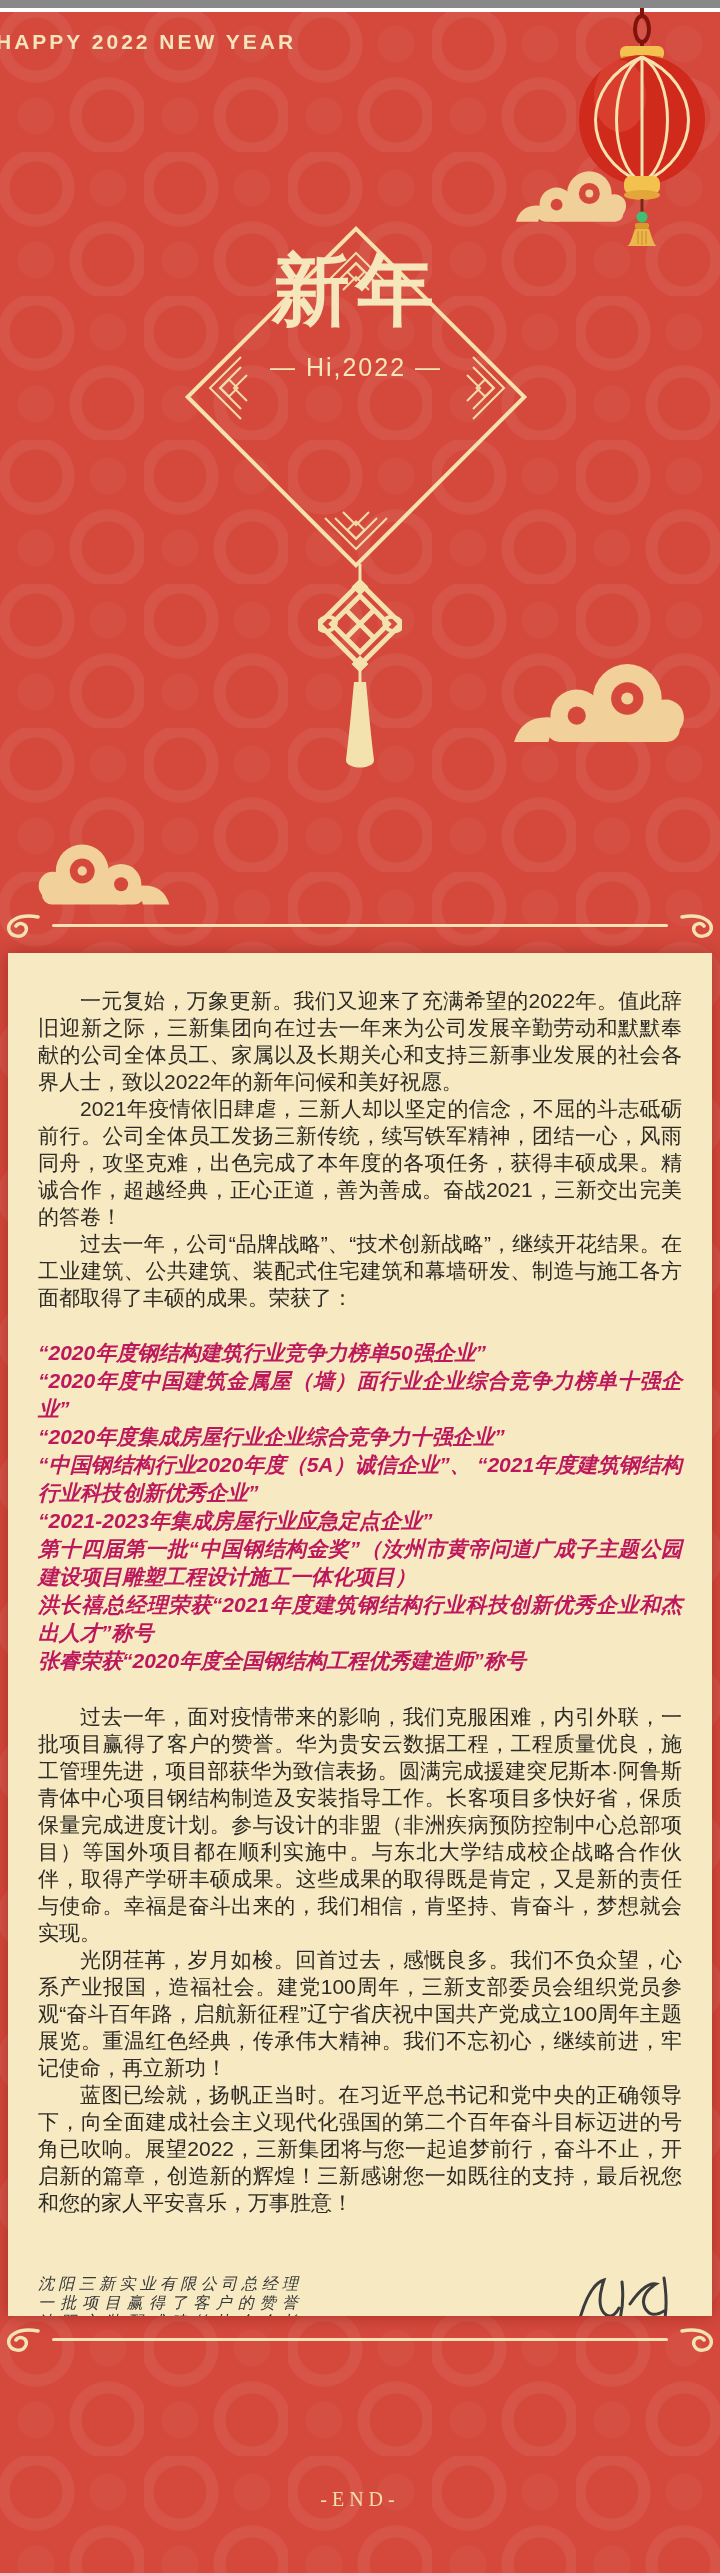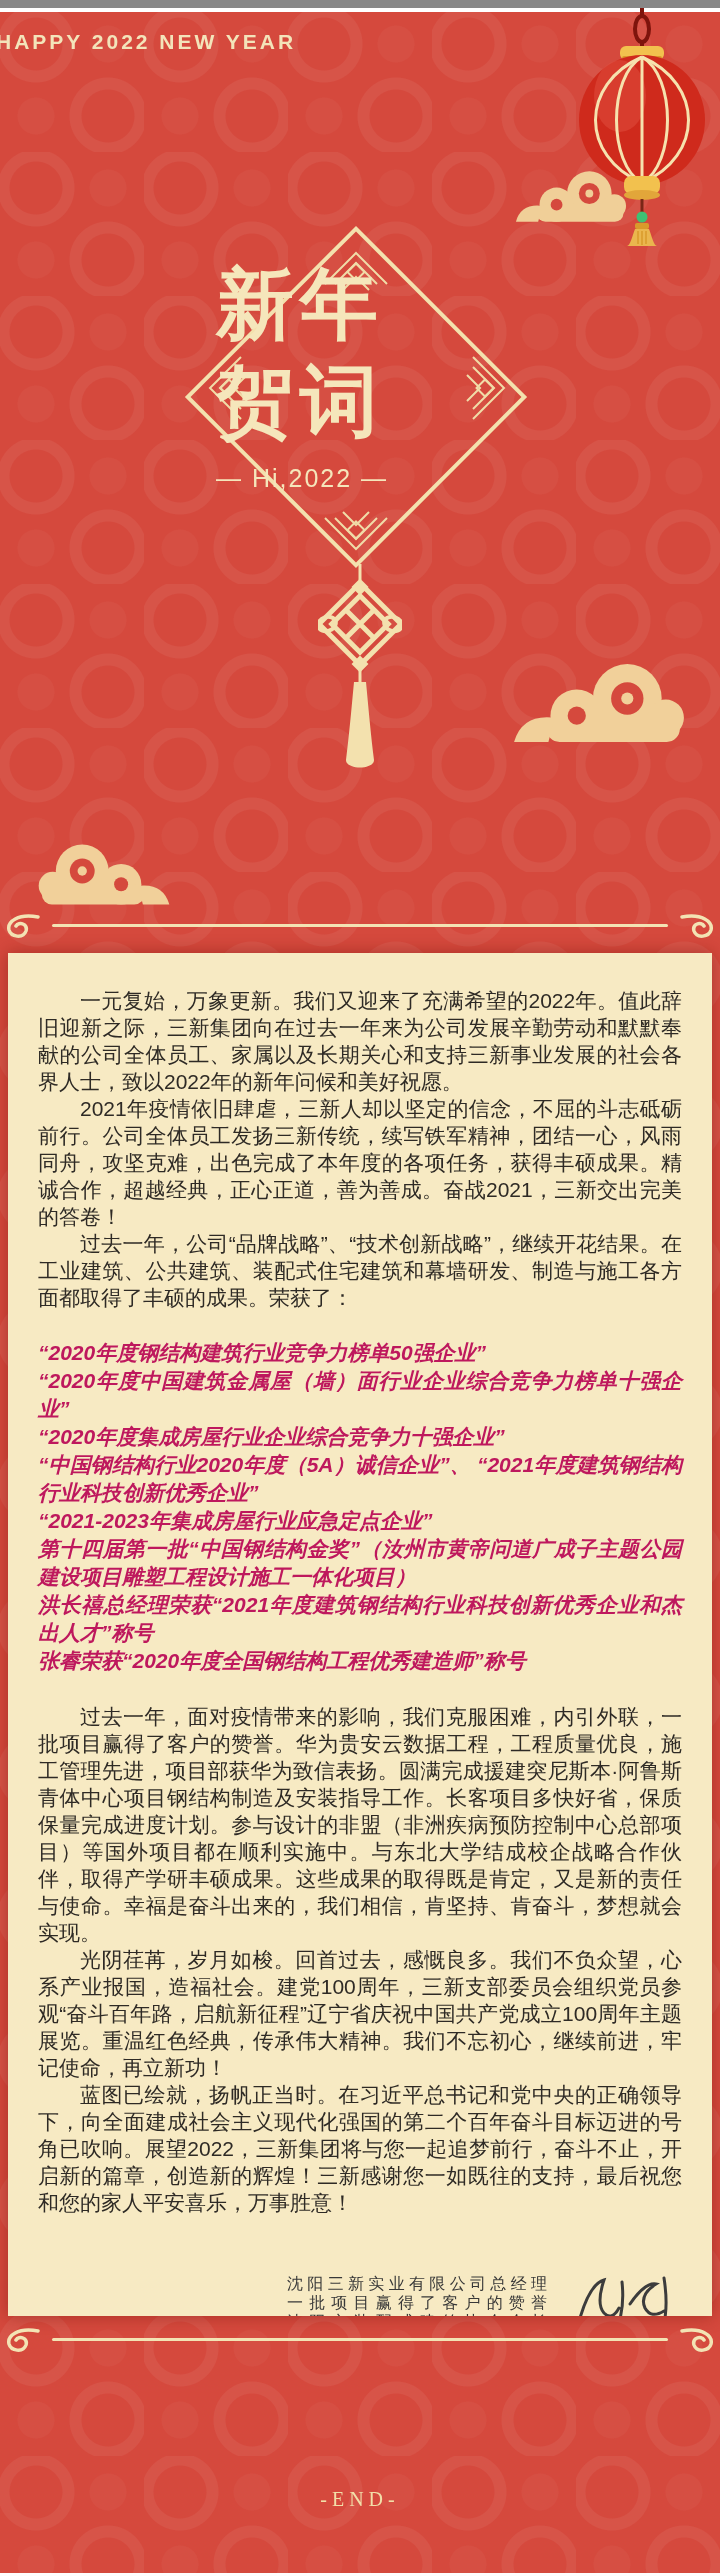--- a/index.html
+++ b/index.html
@@ -25,21 +25,21 @@
   .lantern{position:absolute;left:566px;top:0px;width:152px;height:238px;}
   .cloud-topright{position:absolute;left:512px;top:156px;width:118px;height:66px;}
   .cloud-right{position:absolute;left:508px;top:645px;width:182px;height:126px;}
   .cloud-left{position:absolute;left:34px;top:828px;width:140px;height:92px;transform:scaleX(-1);}
 
   .diamond{
     position:absolute;left:235px;top:268px;width:242px;height:242px;
     border:4px solid #f3e1ae;transform:rotate(45deg);box-sizing:border-box;
   }
   .badge-text{
-    position:absolute;left:216px;top:248px;width:280px;color:#f5e6bb;
+    position:absolute;left:216px;top:234px;width:280px;text-align:center;color:#f5e6bb;
   }
   .badge-line{font-size:78px;line-height:97px;font-weight:bold;letter-spacing:6px;font-family:"Liberation Serif",serif;}
   .badge-sub{margin-top:14px;font-size:25px;letter-spacing:2px;color:#f5e6bb;font-family:"Liberation Sans",sans-serif;}
   .fret{position:absolute;width:70px;height:56px;}
   .fret svg{width:100%;height:100%;}
   .fret-top{left:321px;top:234px;}
   .fret-right{left:452px;top:352px;transform:rotate(90deg);}
   .fret-bottom{left:321px;top:496px;transform:rotate(180deg);}
   .fret-left{left:192px;top:352px;transform:rotate(270deg);}
 
@@ -57,21 +57,21 @@
     position:absolute;left:8px;top:945px;width:704px;height:1363px;box-sizing:border-box;
     background:#f7eac3;box-shadow:0 0 16px rgba(110,18,8,0.45);
     padding:34px 30px 8px;overflow:hidden;
     color:#2e2a25;font-size:21px;line-height:27px;text-align:justify;
     font-family:"Liberation Sans",sans-serif;
   }
   .para{margin:0;text-indent:2em;}
   .awards{margin:28px 0;color:#be185d;font-weight:bold;font-style:italic;line-height:28px;}
   .award-item{text-indent:0;}
 
-  .sig-row{display:flex;justify-content:flex-end;align-items:flex-start;gap:21px;margin-top:58px;}
+  .sig-row{display:flex;justify-content:space-between;align-items:flex-start;gap:21px;margin-top:58px;font-style:italic;}
   .sig-titles{
     width:262px;font-family:"Liberation Serif",serif;font-size:16px;line-height:19px;
     color:#383838;letter-spacing:2px;text-align:justify;
   }
   .sig-titles div{text-align-last:justify;}
   .handwriting{width:112px;height:86px;margin-top:-8px;}
 
   .end-label{
     position:absolute;left:0;top:2480px;width:720px;text-align:center;
     color:#f2dfa9;font-size:20px;letter-spacing:5px;font-family:Liberation Serif, serif;
@@ -161,21 +161,20 @@
       <path d="M4 42 L35 11 L66 42"></path>
           <path d="M14 42 L35 21 L56 42"></path>
       <rect x="29" y="24" width="12" height="12" transform="rotate(45 35 30)"></rect>
       <path d="M22 48 L35 35 L48 48"></path>
         </g>
     </svg>
   </div>
 
   <div class="badge-text">
     <div class="badge-line">新年</div>
-    <div class="badge-line">贺词</div>
     <div class="badge-sub">— Hi,2022 —</div>
   </div>
 
   <div class="knot">
     <svg viewBox="0 0 84 215" xmlns="http://www.w3.org/2000/svg">
       <path d="M42 0 v16" stroke="#f3e1ae" stroke-width="3" fill="none"></path>
       <rect x="36" y="17" width="12" height="12" transform="rotate(45 42 23)" fill="#f3e1ae"></rect>
       <rect x="22" y="40" width="40" height="40" transform="rotate(45 42 60)" fill="none" stroke="#f3e1ae" stroke-width="5"></rect>
       <rect x="13" y="31" width="58" height="58" transform="rotate(45 42 60)" fill="none" stroke="#f3e1ae" stroke-width="5"></rect>
       <path d="M29 47 L55 73 M55 47 L29 73" stroke="#f3e1ae" stroke-width="5" stroke-linecap="round"></path>

